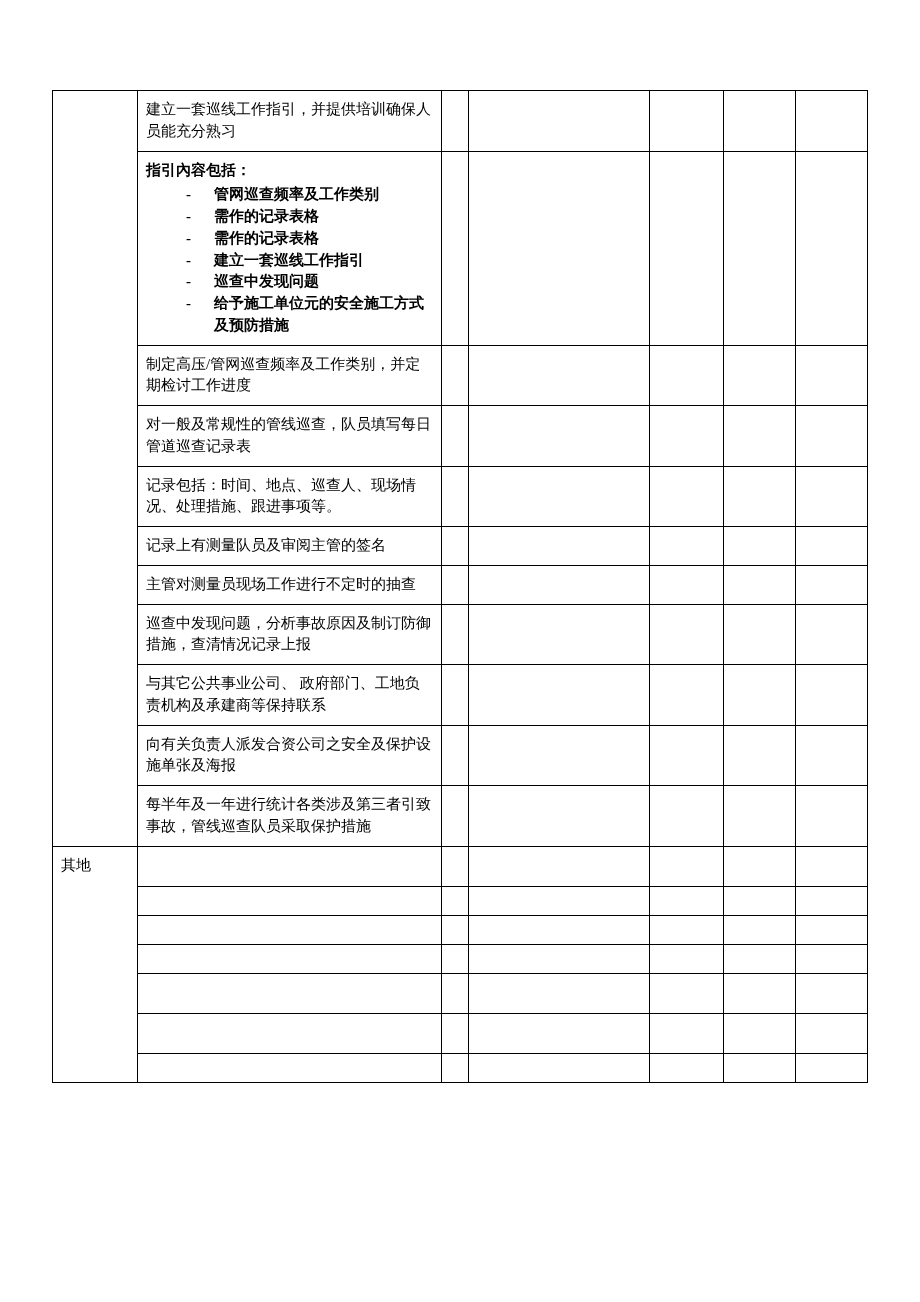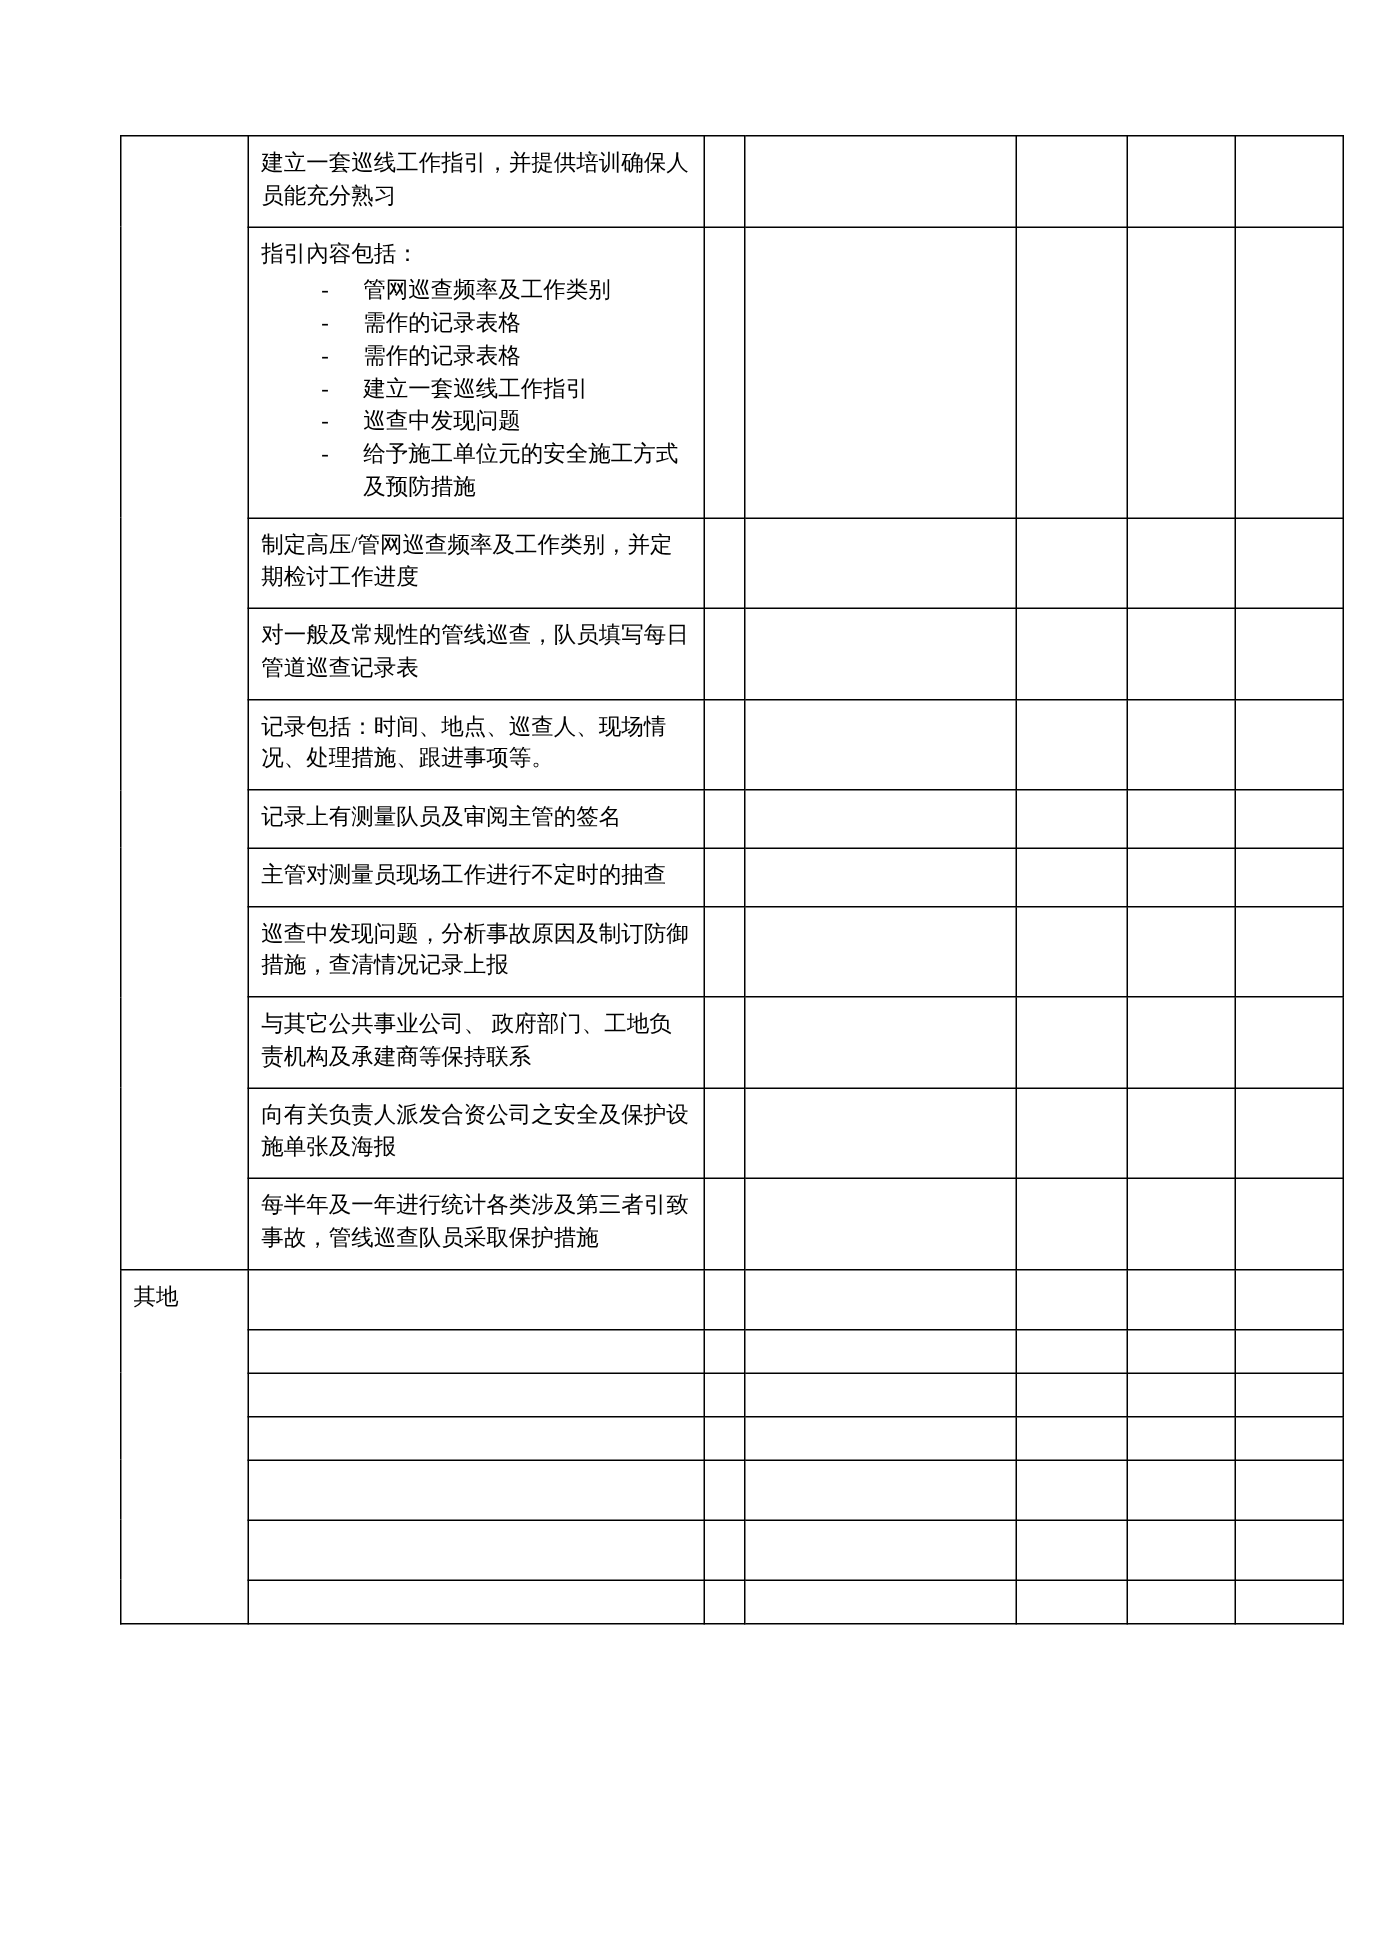--- a/index.html
+++ b/index.html
@@ -10,44 +10,44 @@
       font-size: 15px;
       line-height: 1.45;
       background: #fff;
       color: #000;
       width: 920px;
     }
     table {
       border-collapse: collapse;
       width: 100%;
       table-layout: fixed;
-      margin-left: 28px;
     }
     td {
       border: 1px solid #000;
       vertical-align: top;
       padding: 8px 8px;
     }
     col.c1 { width: 85px; }
     col.c2 { width: 304px; }
     col.c3 { width: 27px; }
     col.c4 { width: 180px; }
     col.c5 { width: 74px; }
     col.c6 { width: 72px; }
     col.c7 { width: 72px; }
-    .list-header { margin-bottom: 3px; }
+    .list-header { margin-bottom: 3px; font-weight: bold; }
     ul.dash {
       list-style: none;
       padding: 0;
       margin: 0 0 0 40px;
     }
     ul.dash li {
       position: relative;
       padding-left: 28px;
       margin: 0;
+      font-weight: bold;
     }
     ul.dash li::before {
       content: "-";
       position: absolute;
       left: 0;
     }
     .empty-narrow { height: 29px; padding-top:4px; padding-bottom:4px; }
     .empty-med { height: 40px; }
   </style>
 </head>

